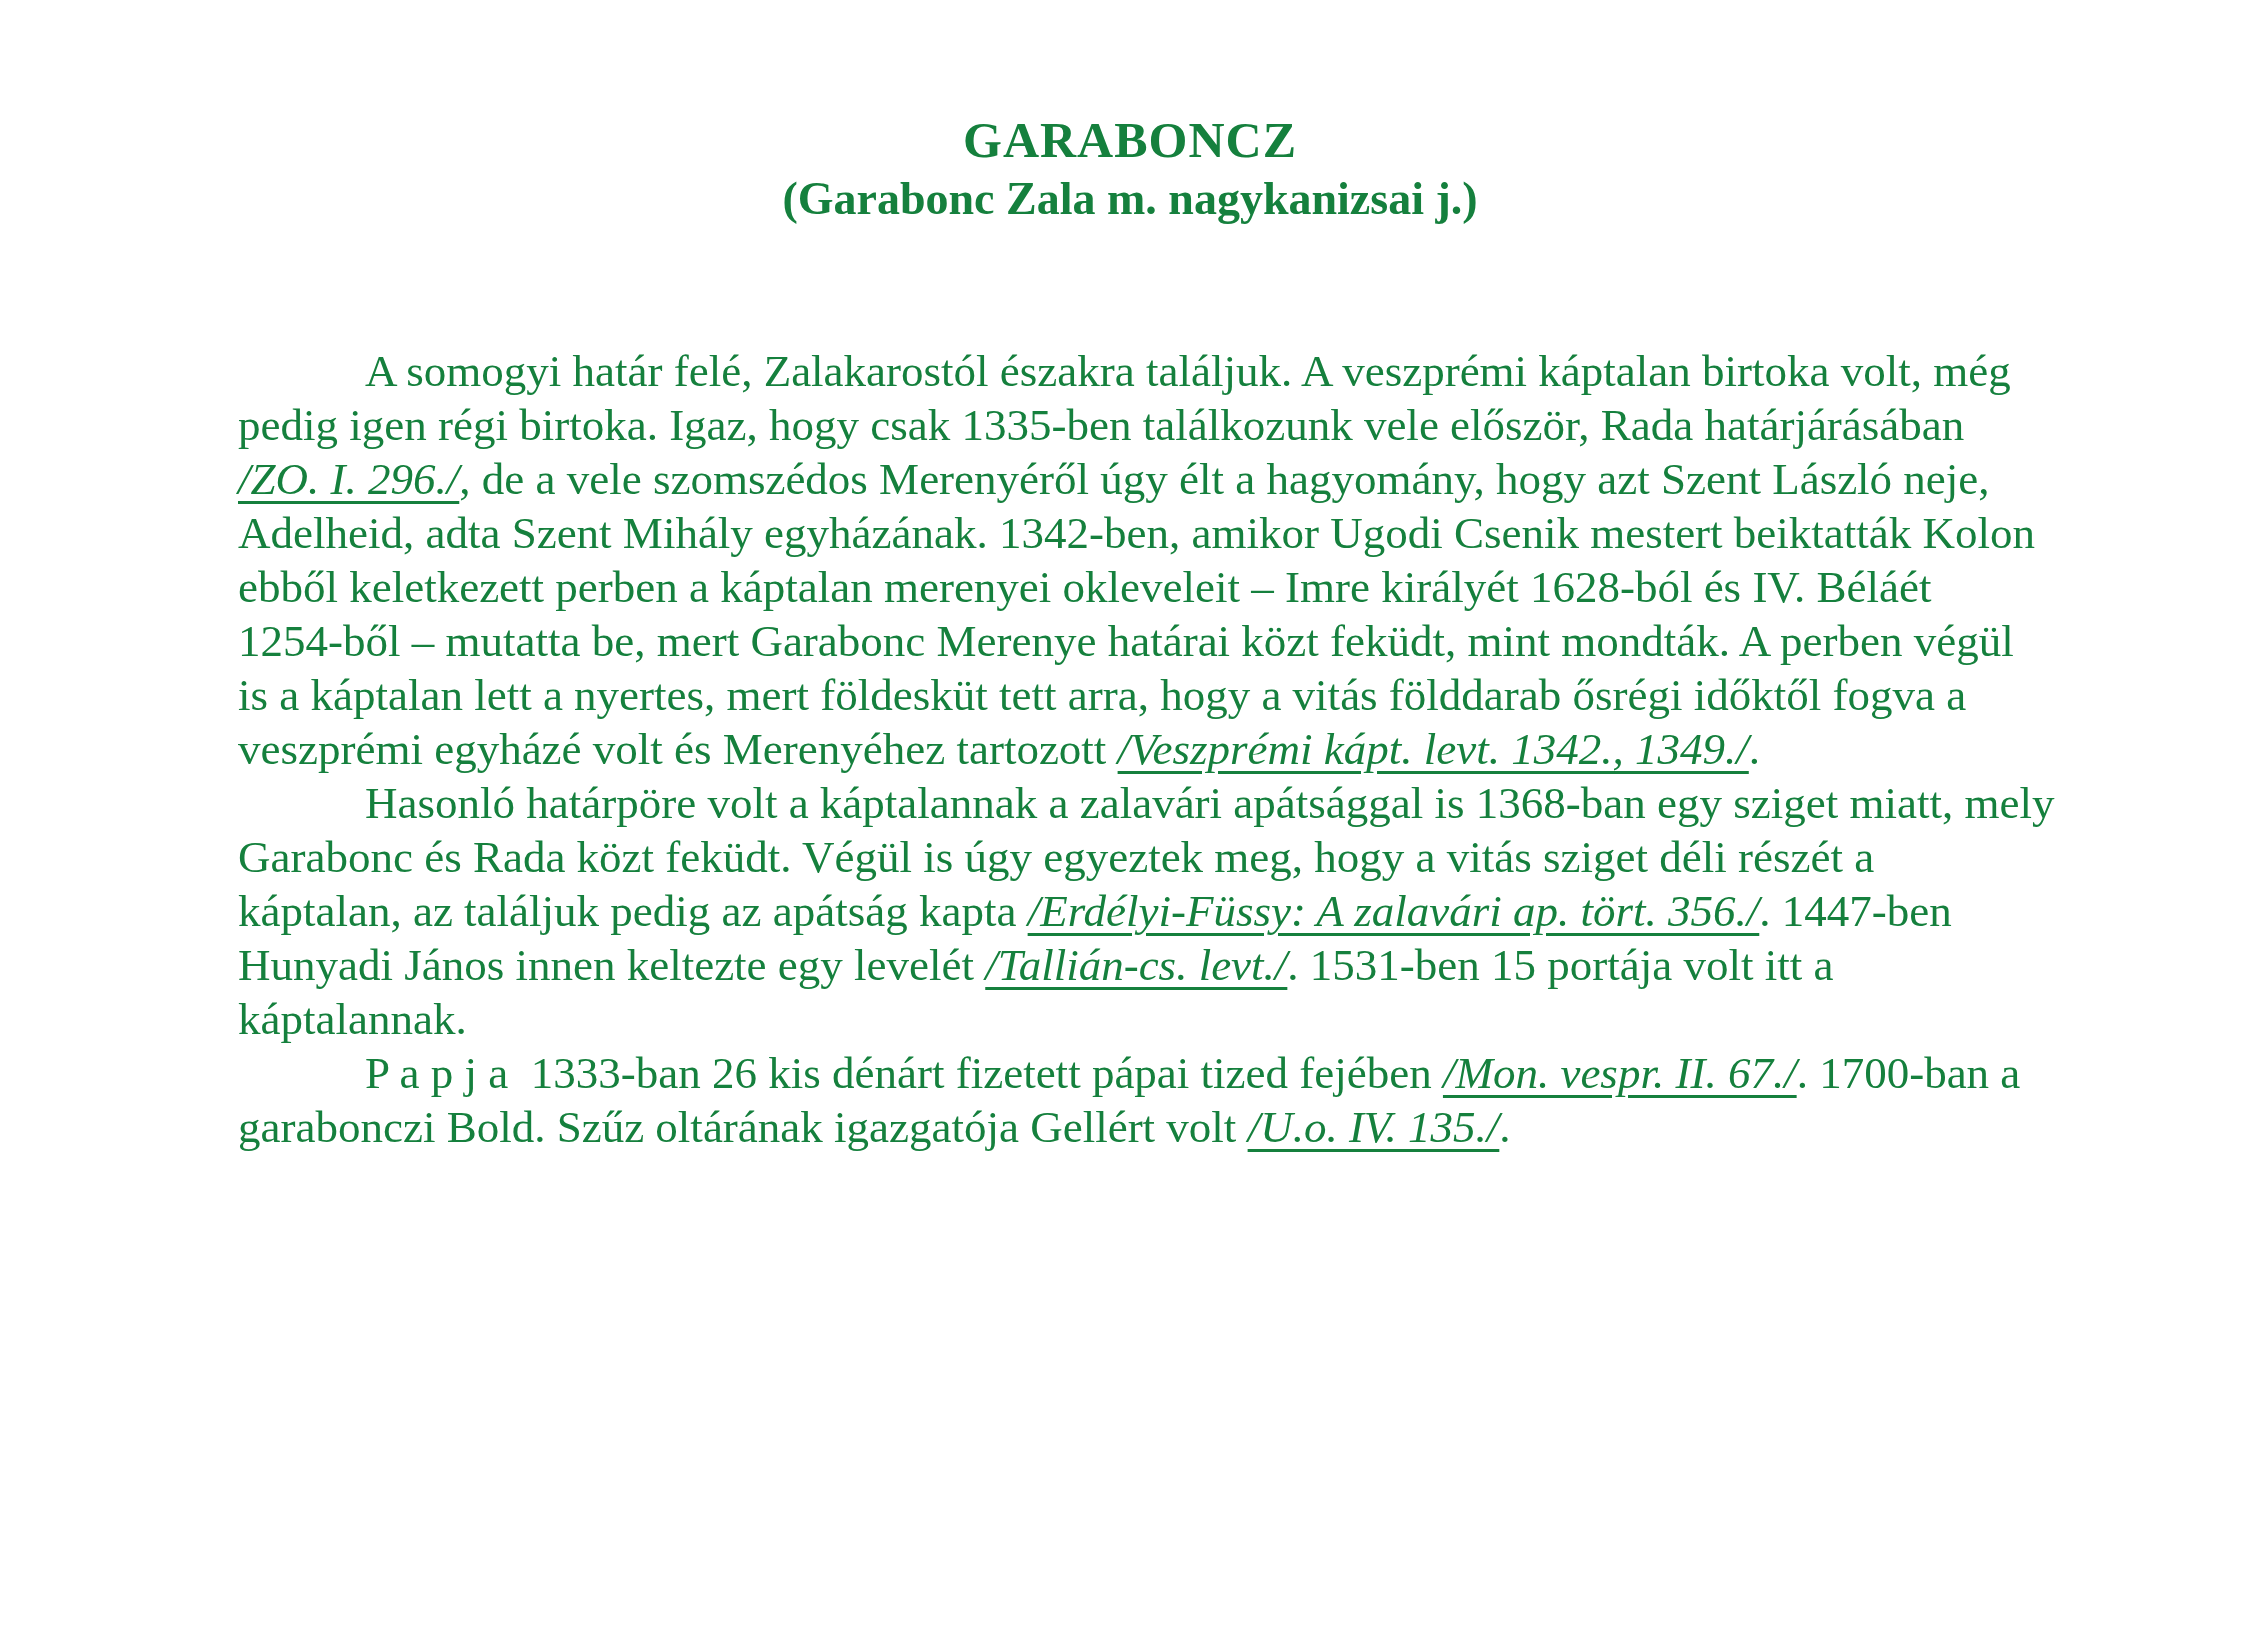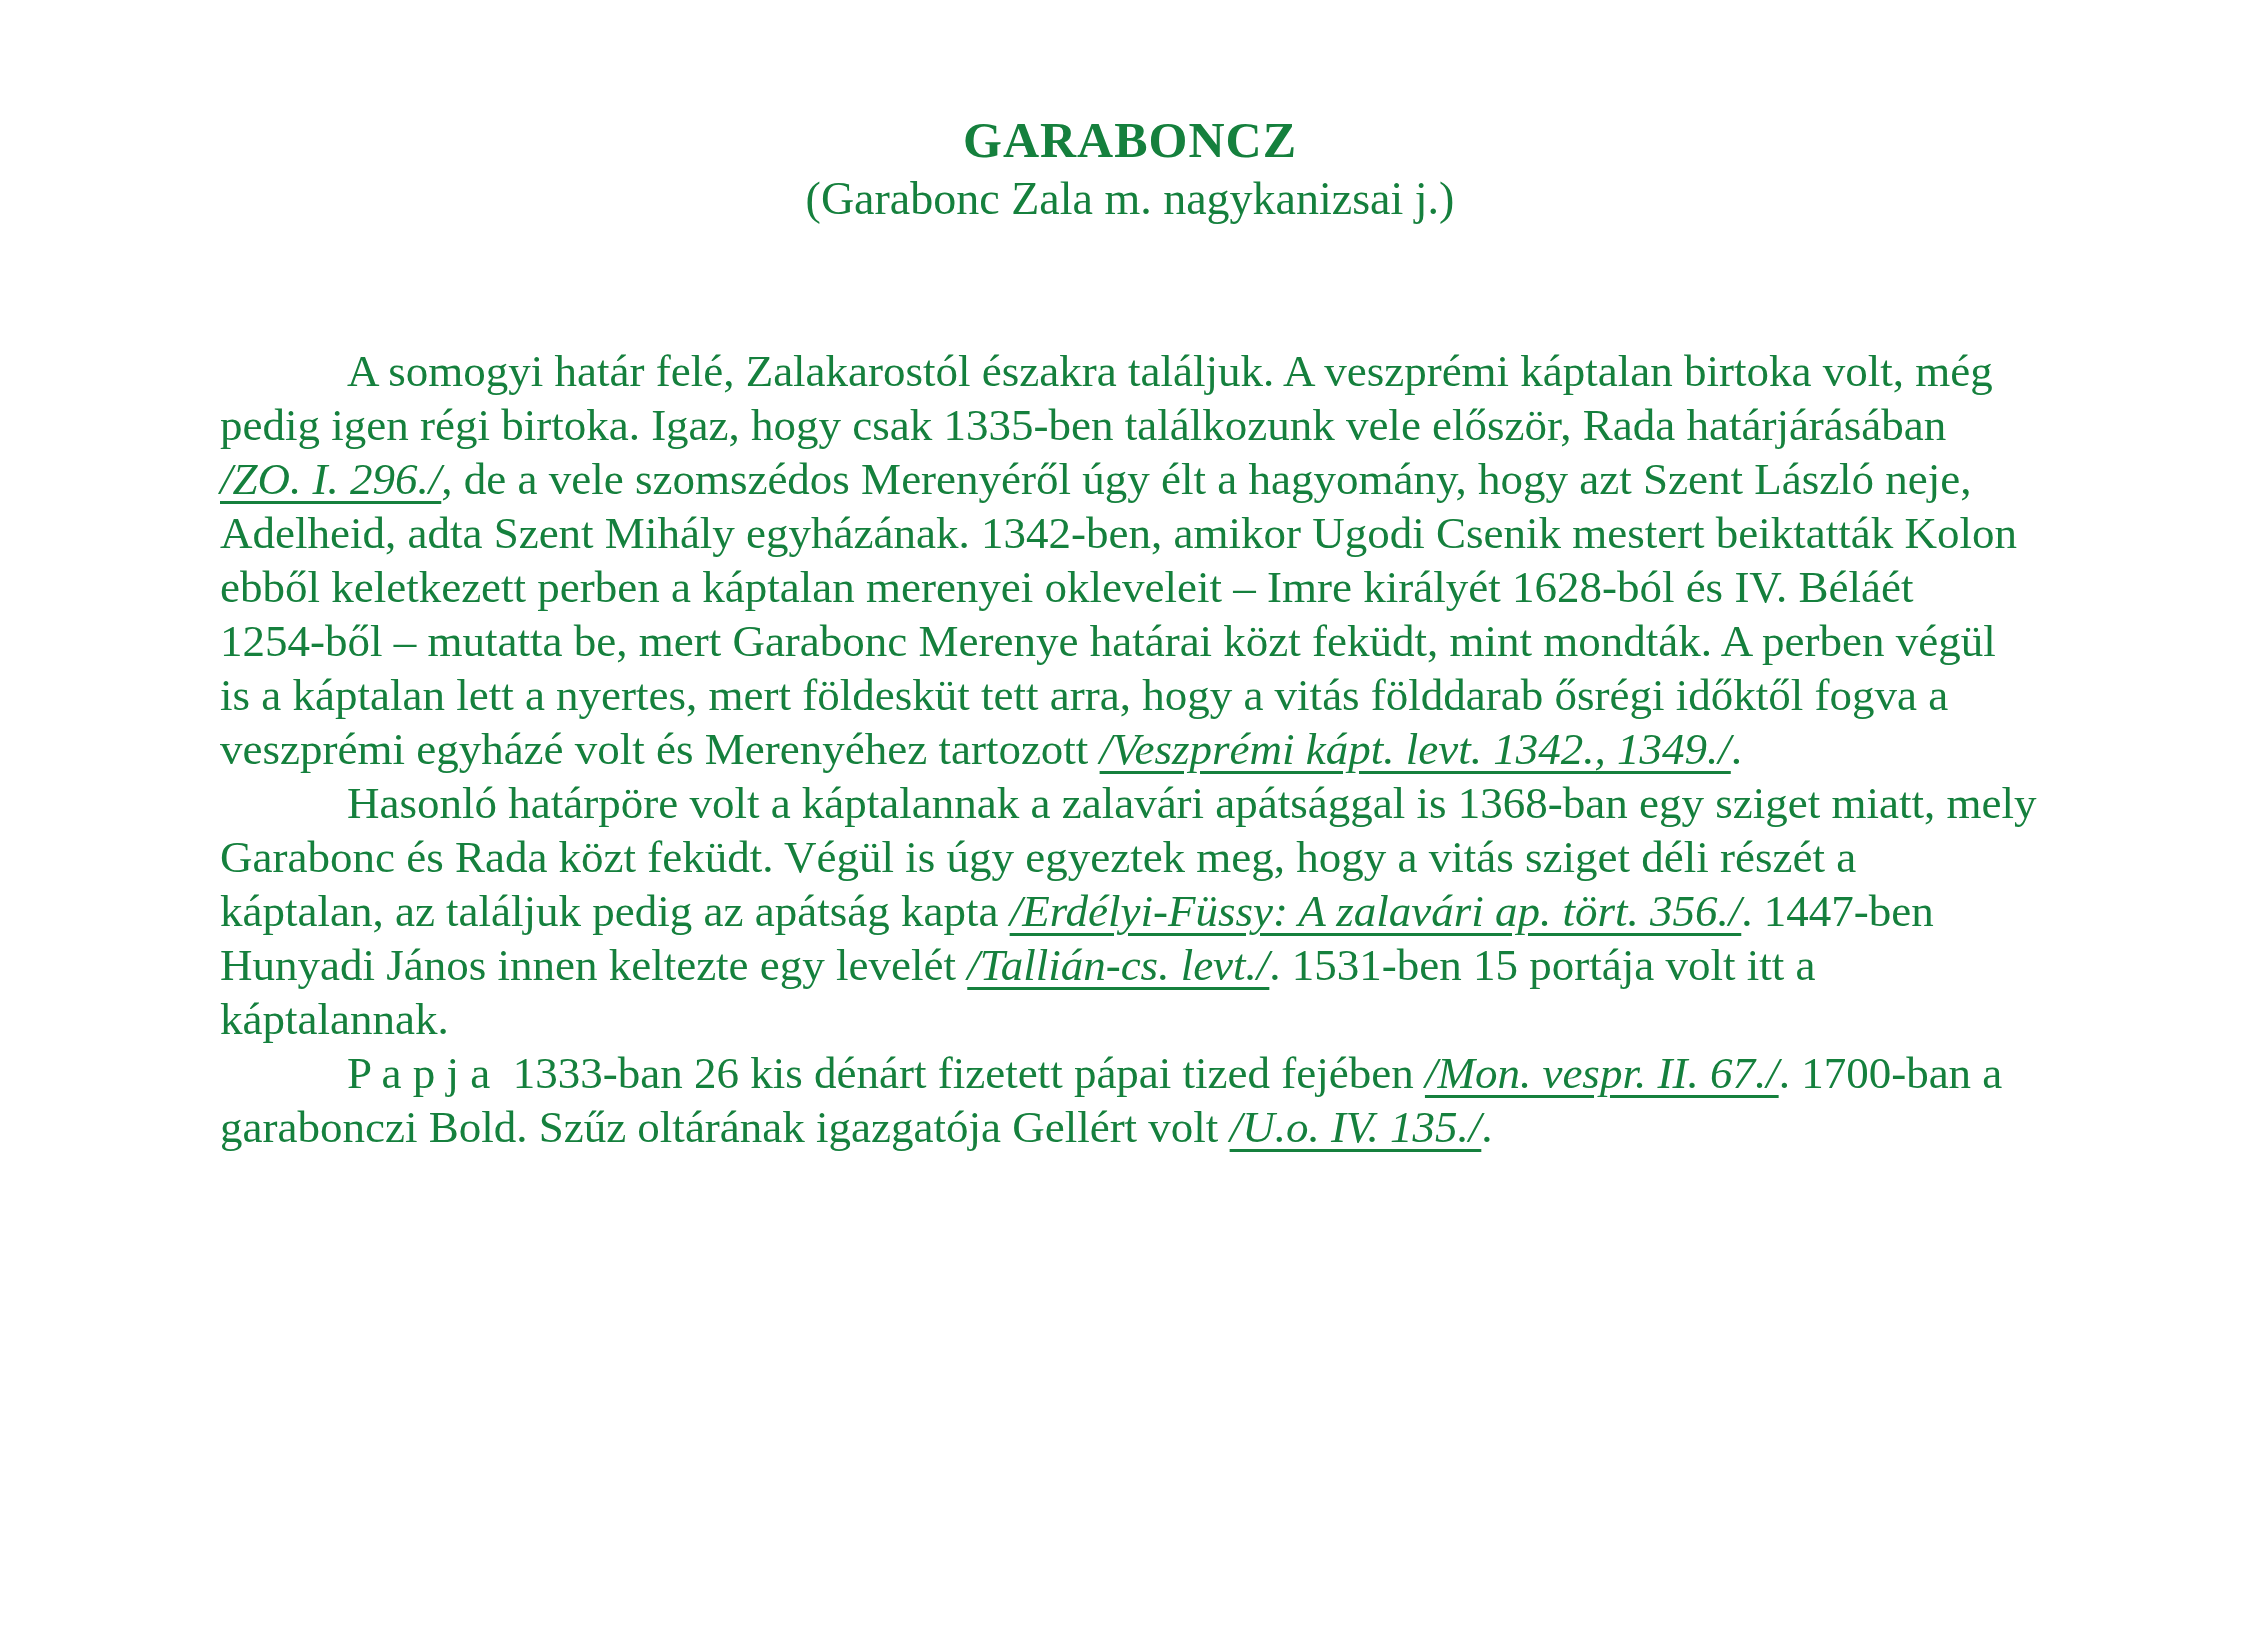--- a/index.html
+++ b/index.html
@@ -23,27 +23,27 @@
     font-size: 50px;
     font-weight: bold;
     letter-spacing: 1px;
     line-height: 57px;
     white-space: pre;
   }
   .doc-subtitle {
     margin: 0;
     text-align: center;
     font-size: 46px;
-    font-weight: normal;
+    font-weight: bold;
     line-height: 59px;
     white-space: pre;
   }
   .body-text {
     position: absolute;
-    left: 220px;
+    left: 238px;
     top: 344px;
     width: 1988px;
   }
   .text-line {
     font-size: 45px;
     line-height: 54px;
     white-space: pre;
   }
   .text-line.indented {
     padding-left: 127px;

